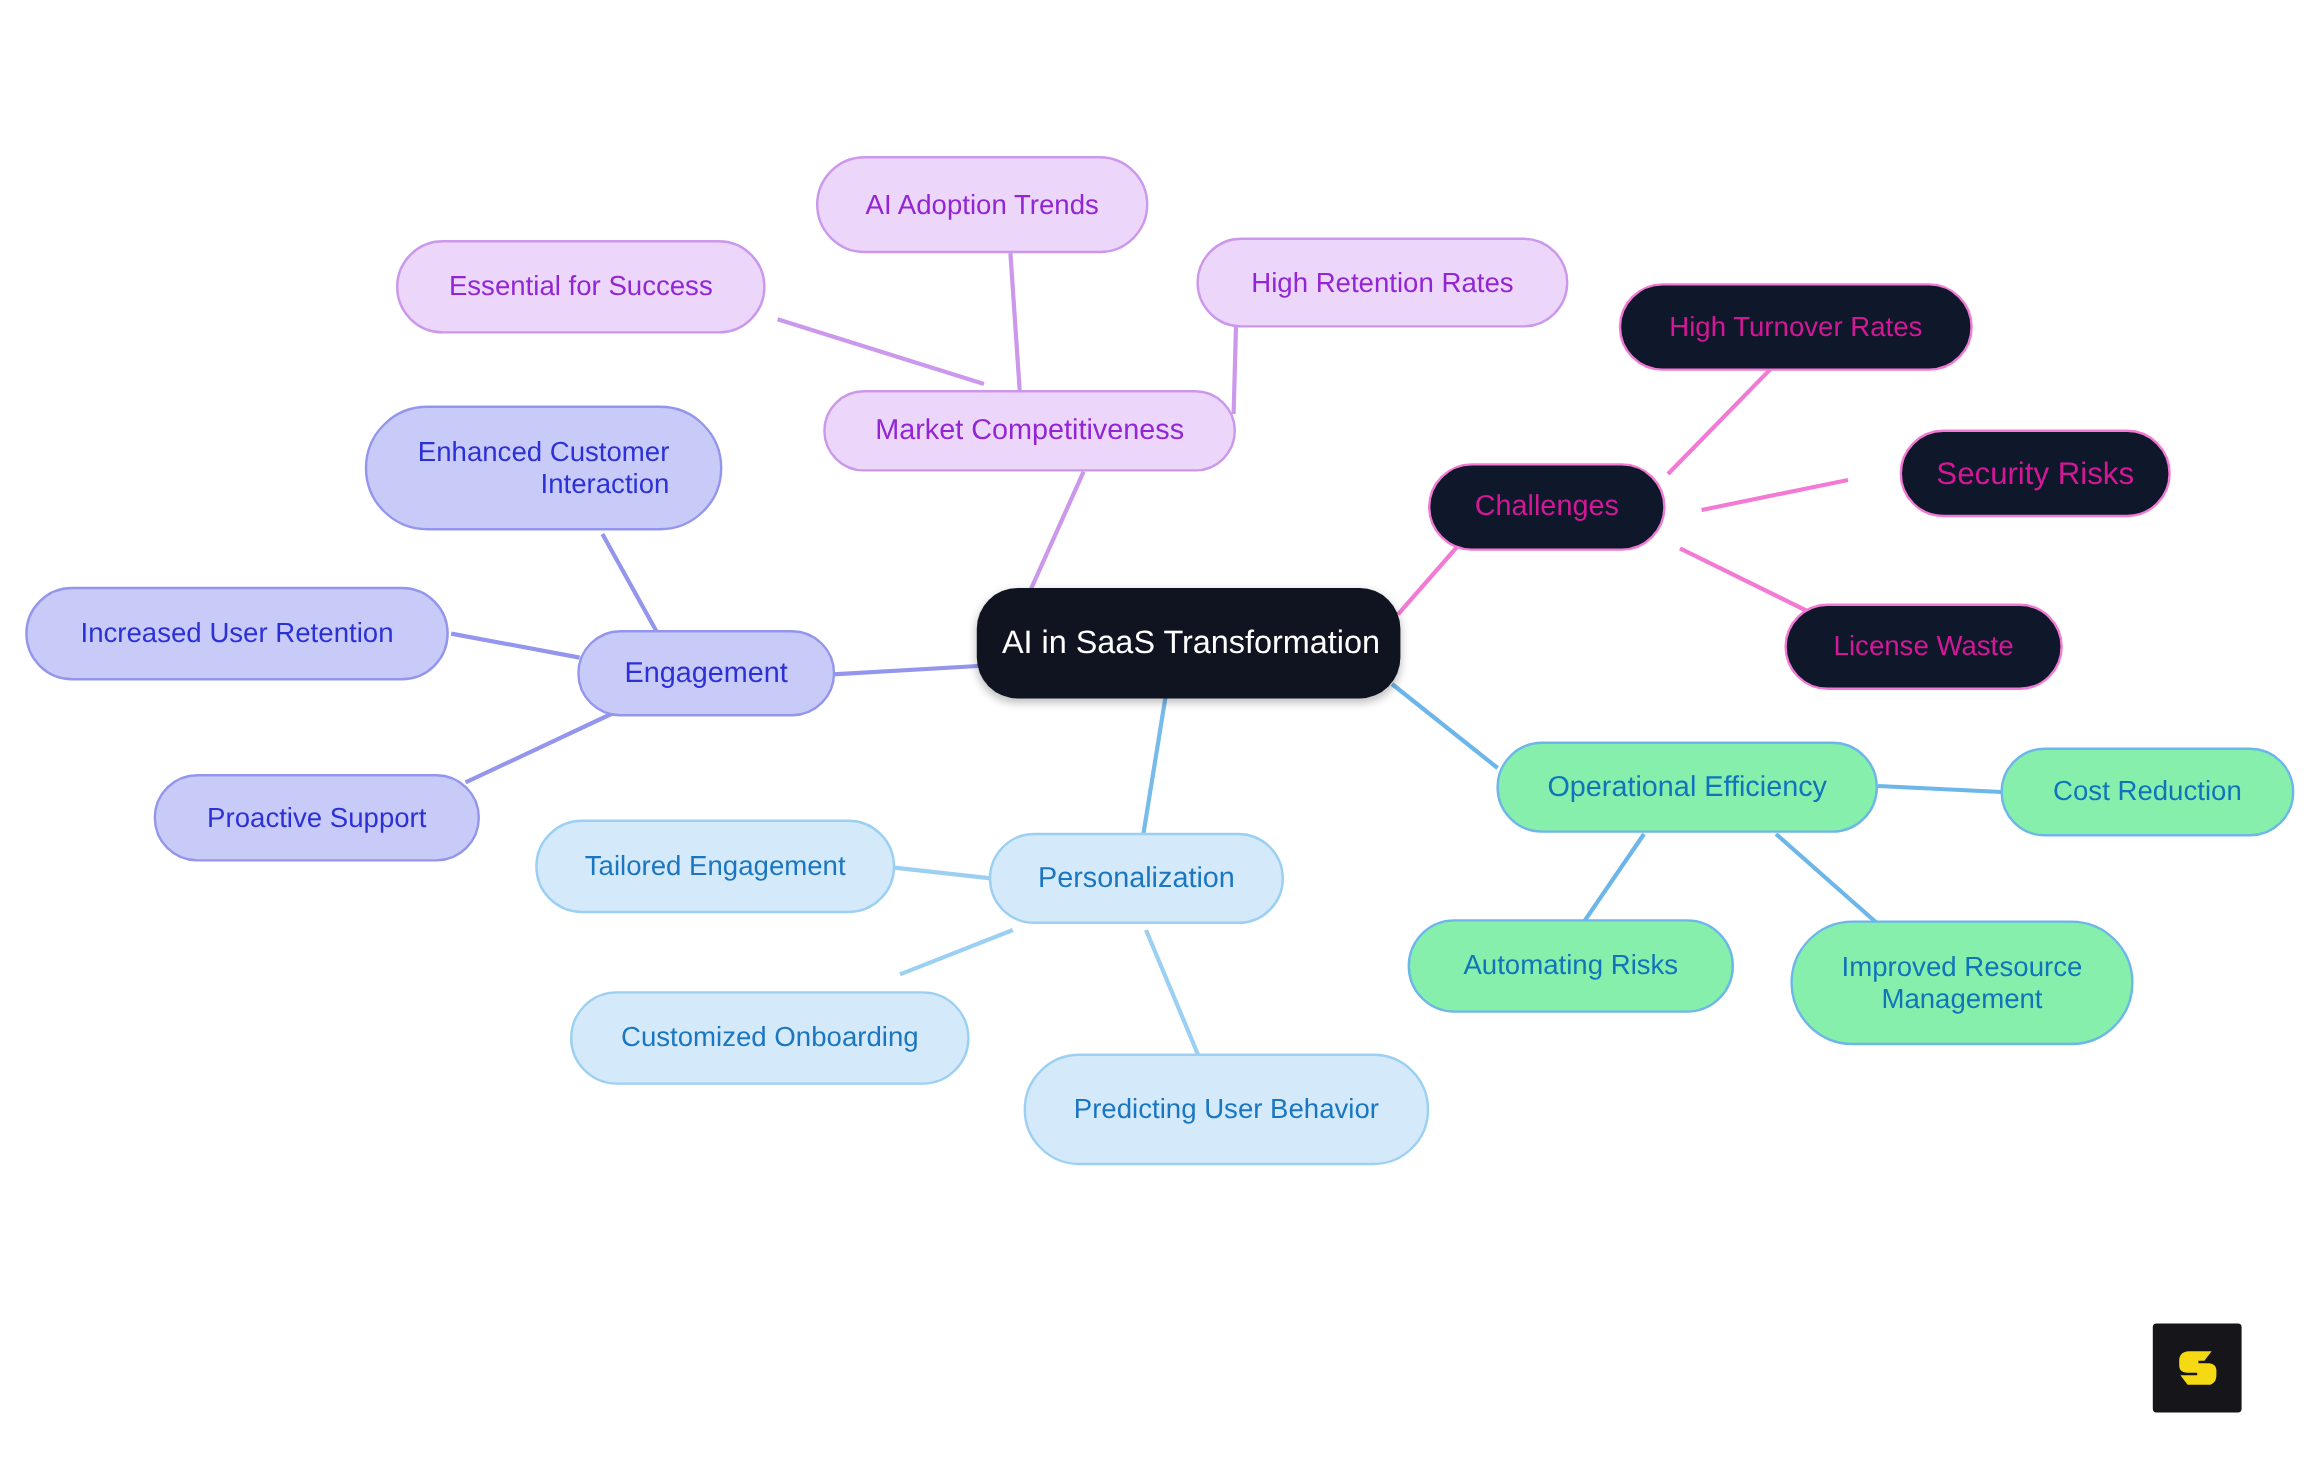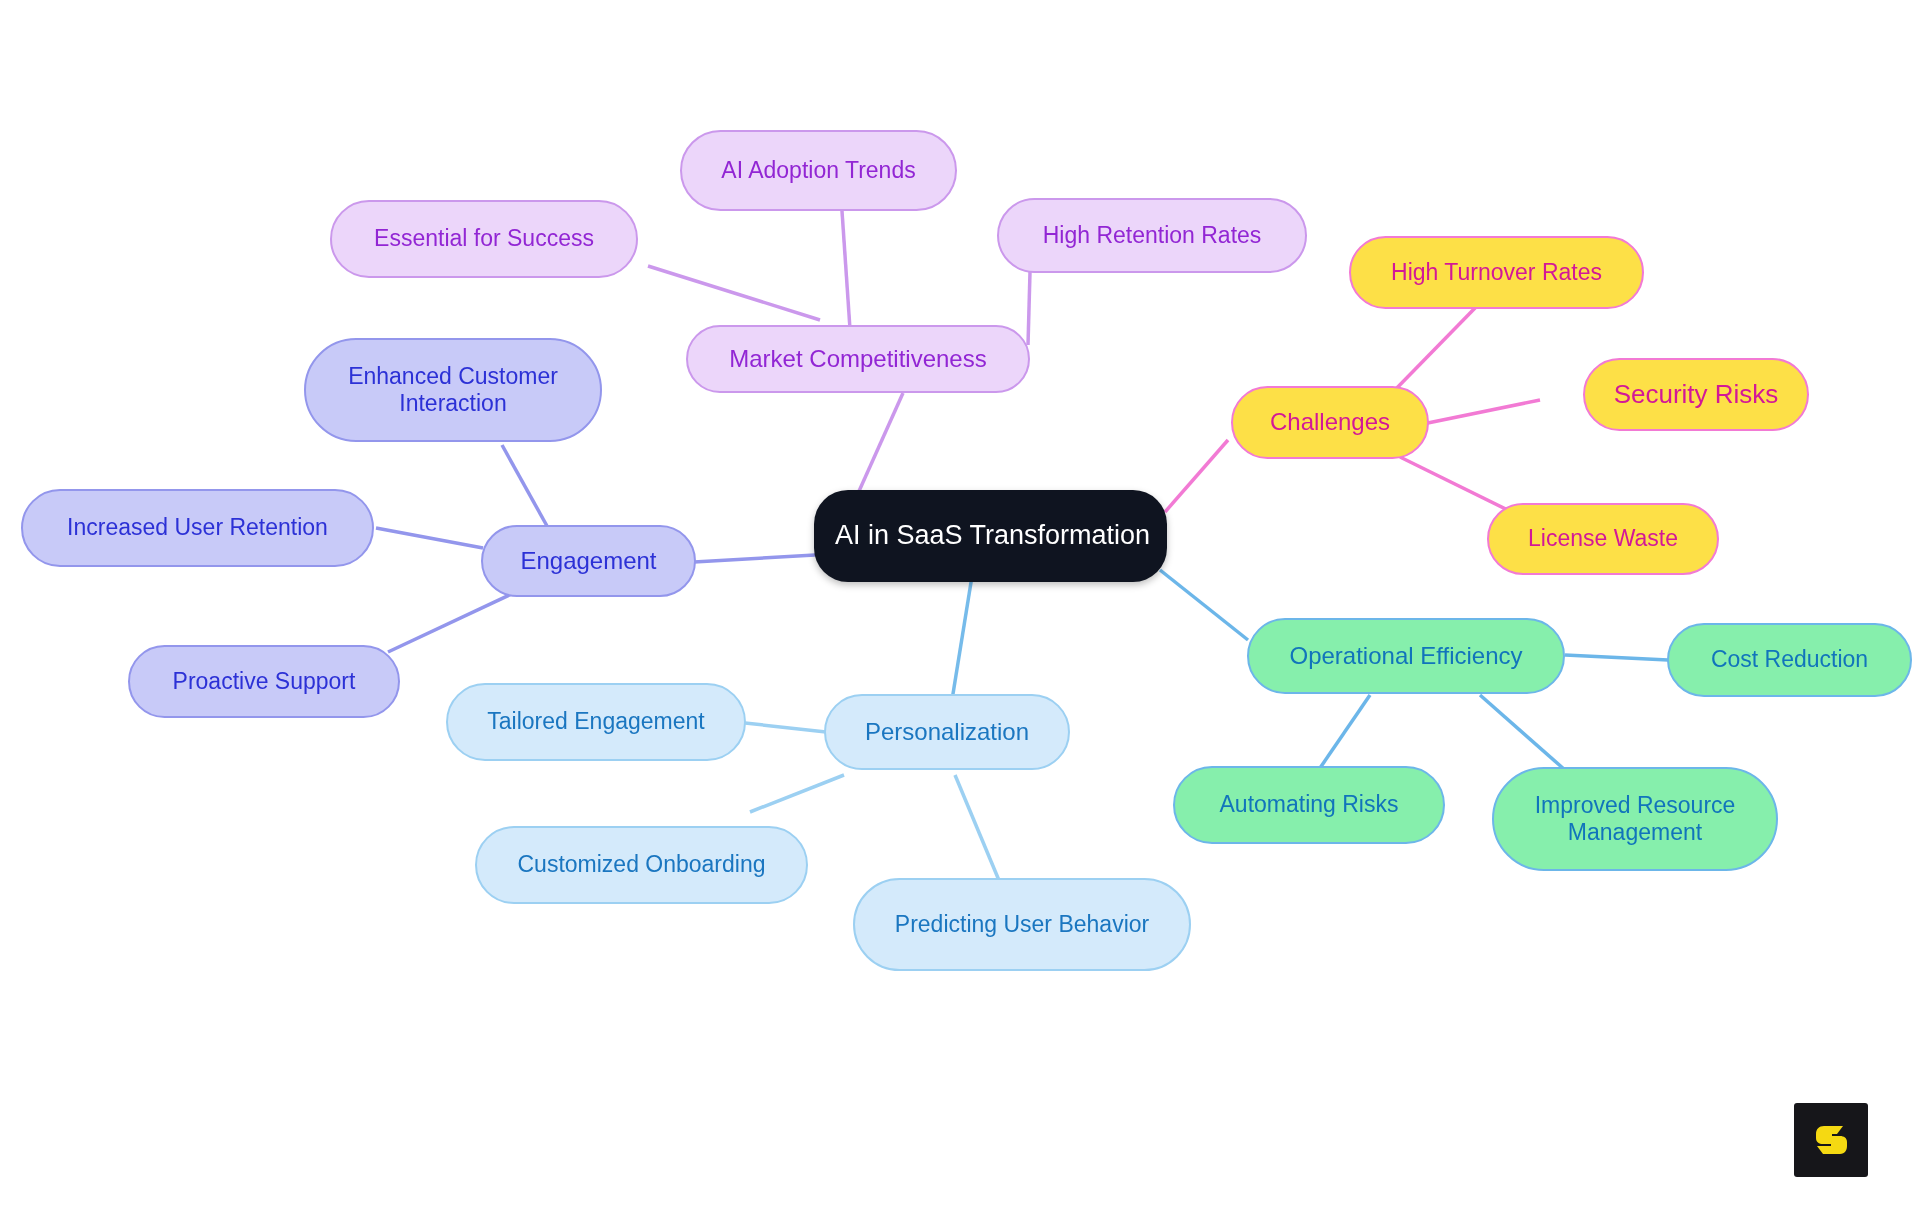--- a/index.html
+++ b/index.html
@@ -53,21 +53,21 @@
     background: #0f1420;
     color: #ffffff;
     font-size: 27px;
     box-shadow: 0 3px 7px rgba(0,0,0,0.25);
     z-index: 8;
     padding-left: 20px;
   }
 
   
   .c-violet   { background:#ecd6fa; border-color:#cb98ec; color:#9226d4; }
-  .c-pink     { background:#fde047; border-color:#f27ad4; color:#d31897; }
+  .c-pink     { background:#0f172a; border-color:#f27ad4; color:#d31897; }
   .c-peri     { background:#c8caf8; border-color:#9396ec; color:#2c31d6; }
   .c-blue     { background:#86efac; border-color:#6cb6e9; color:#1174bb; }
   .c-blue-lt  { background:#d4eafb; border-color:#9cd0f2; color:#1a76c0; }
 
   .logo-mark {
     position: absolute;
     left: 1794px;
     top: 1103px;
     width: 74px;
     height: 74px;
@@ -115,31 +115,31 @@
   <div class="node root" style="left:814px; top:490px; width:353px; height:92px;">AI in SaaS Transformation</div>
 
   <div class="node c-violet" style="left:686px; top:325px; width:344px; height:68px; font-size:24px;">Market Competitiveness</div>
 
   <div class="node c-violet" style="left:680px; top:130px; width:277px; height:81px; font-size:23px;">AI Adoption Trends</div>
 
   <div class="node c-violet" style="left:330px; top:200px; width:308px; height:78px; font-size:23px;">Essential for Success</div>
 
   <div class="node c-violet" style="left:997px; top:198px; width:310px; height:75px; font-size:23px;">High Retention Rates</div>
 
-  <div class="node c-pink" style="left:1231px; top:386px; width:198px; height:73px; font-size:24px;">Challenges</div>
+  <div class="node c-pink" style="left:1190px; top:386px; width:198px; height:73px; font-size:24px;">Challenges</div>
 
   <div class="node c-pink" style="left:1349px; top:236px; width:295px; height:73px; font-size:23px;">High Turnover Rates</div>
 
   <div class="node c-pink" style="left:1583px; top:358px; width:226px; height:73px; font-size:26px;">Security Risks</div>
 
   <div class="node c-pink" style="left:1487px; top:503px; width:232px; height:72px; font-size:23px;">License Waste</div>
 
   <div class="node c-peri" style="left:481px; top:525px; width:215px; height:72px; font-size:24px;">Engagement</div>
 
-  <div class="node c-peri" style="left:304px; top:338px; width:298px; height:104px; font-size:23px;">Enhanced Customer
+  <div class="node c-peri" style="left:304px; top:338px; width:298px; height:104px; font-size:23px;text-align:right;">Enhanced Customer
 Interaction</div>
 
   <div class="node c-peri" style="left:21px; top:489px; width:353px; height:78px; font-size:23px;">Increased User Retention</div>
 
   <div class="node c-peri" style="left:128px; top:645px; width:272px; height:73px; font-size:23px;">Proactive Support</div>
 
   <div class="node c-blue-lt" style="left:824px; top:694px; width:246px; height:76px; font-size:24px;">Personalization</div>
 
   <div class="node c-blue-lt" style="left:446px; top:683px; width:300px; height:78px; font-size:23px;">Tailored Engagement</div>
 

